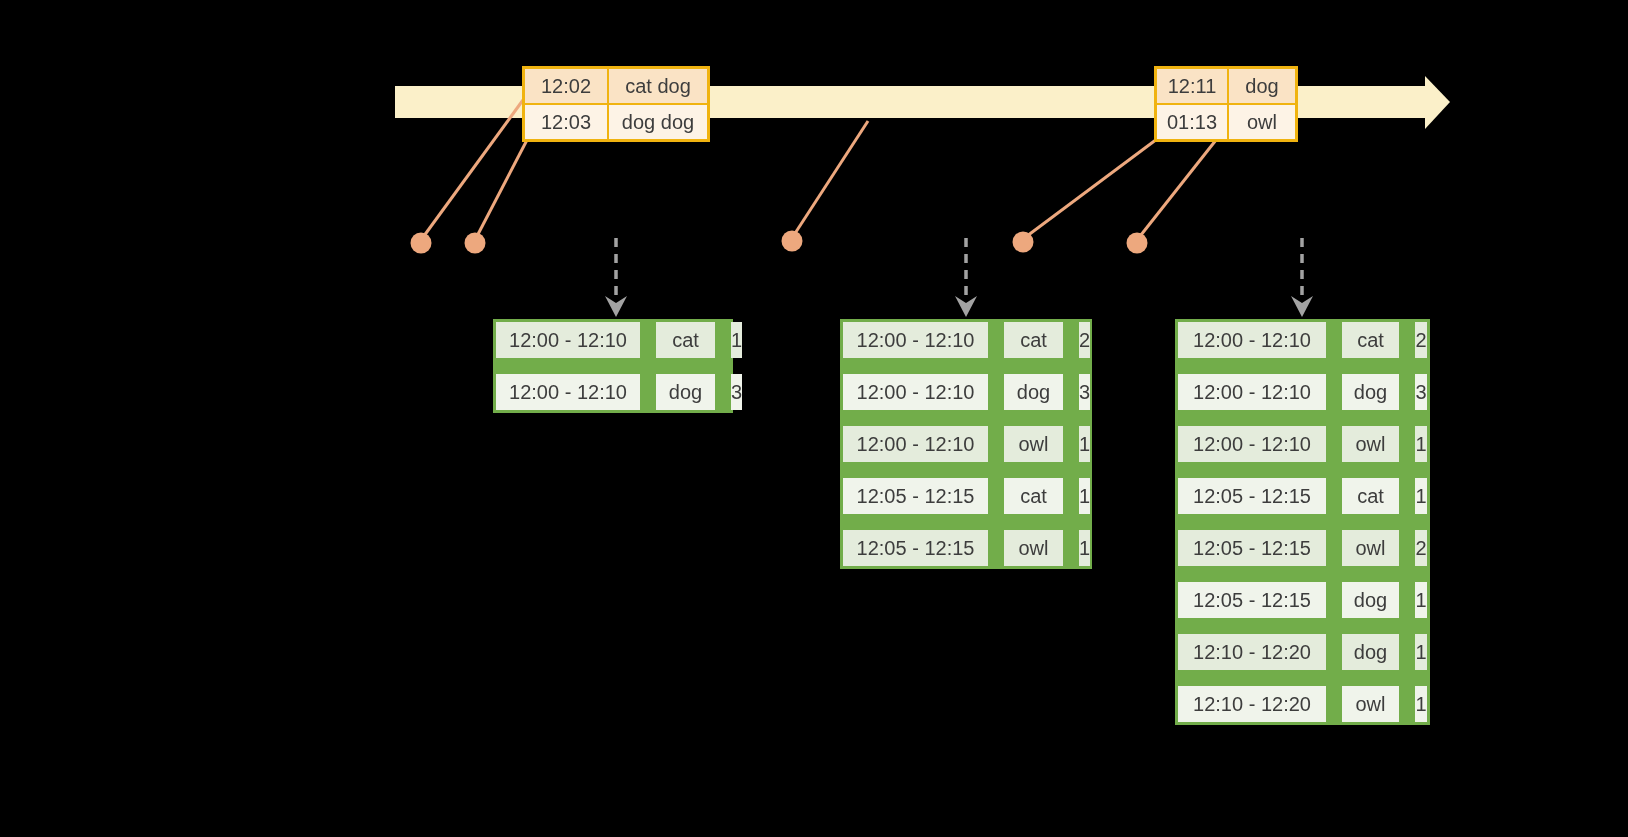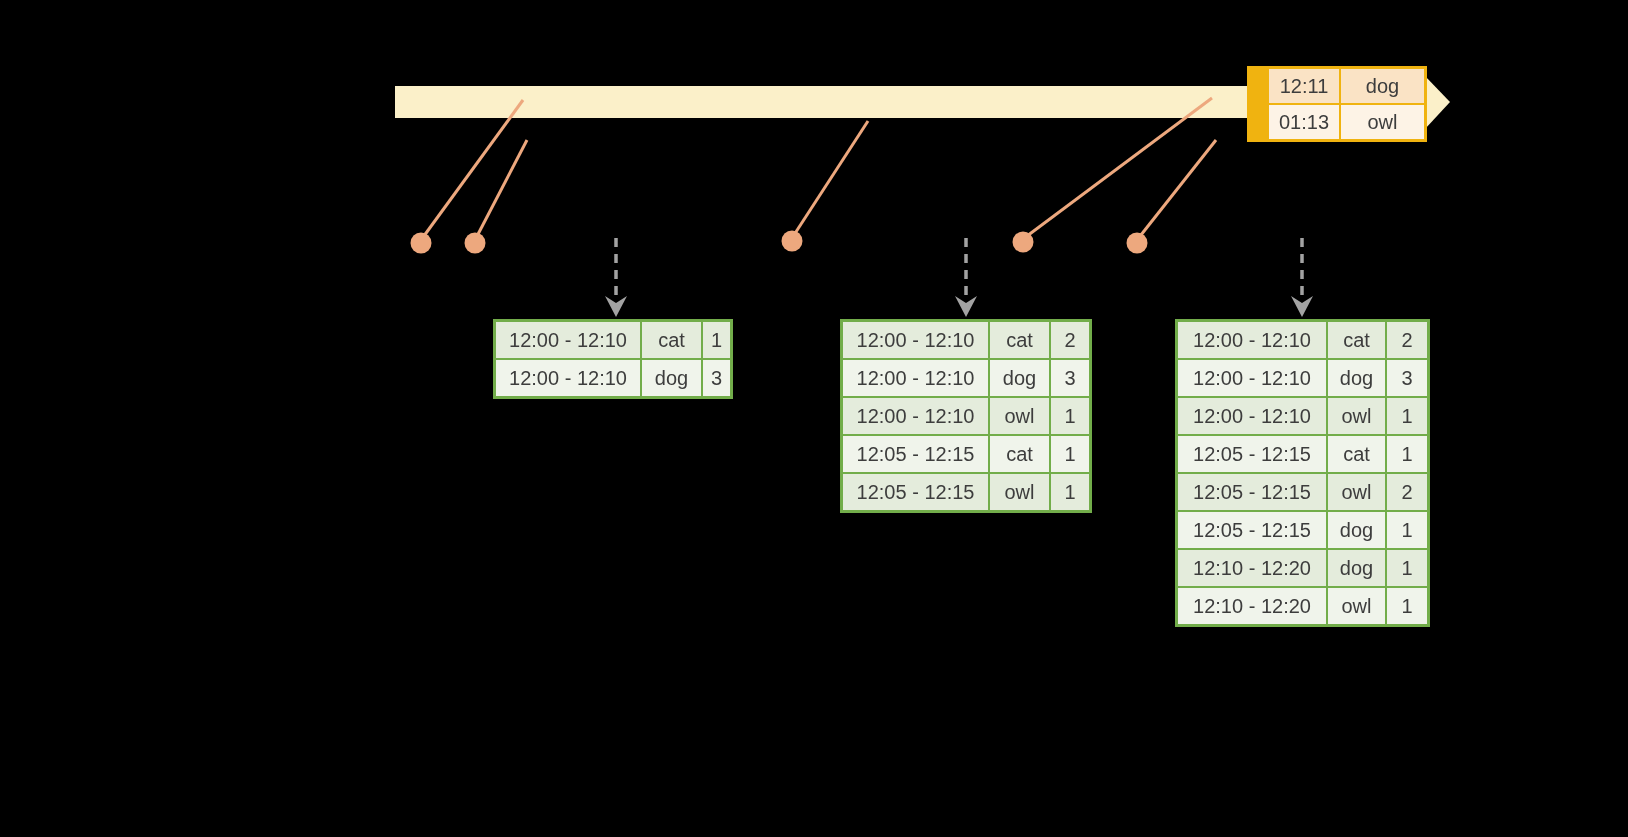--- a/index.html
+++ b/index.html
@@ -34,32 +34,32 @@
     position:absolute;
     display:grid;
     gap:2px;
     grid-auto-rows:34px;
     box-sizing:border-box;
     border:3px solid var(--event-border);
     background:var(--event-border);
   }
   .box1{left:522px;top:66px;width:188px;grid-template-columns:82px 1fr;}
   .box2{left:866px;top:83px;width:202px;grid-template-columns:84px 1fr;}
-  .box3{left:1247px;top:66px;width:180px;grid-template-columns:70px 1fr;padding-left:19px;}
+  .box3{left:1154px;top:66px;width:144px;grid-template-columns:70px 1fr;}
   .ev-cell{
     display:flex;align-items:center;justify-content:center;
     font-size:20px;color:var(--text);white-space:nowrap;
   }
   .ev-dark{background:var(--event-row-dark);}
   .ev-light{background:var(--event-row-light);}
 
   .result-table{
     position:absolute;
     display:grid;
-    gap:2px;
+    gap:16px;
     grid-auto-rows:36px;
     box-sizing:border-box;
     border:3px solid var(--table-border);
     background:var(--table-border);
   }
   .t1{left:493px;top:319px;width:240px;grid-template-columns:144px 59px 1fr;}
   .t2{left:840px;top:319px;width:252px;grid-template-columns:145px 59px 1fr;}
   .t3{left:1175px;top:319px;width:255px;grid-template-columns:148px 57px 1fr;}
   .rt-cell{
     display:flex;align-items:center;justify-content:center;
@@ -97,20 +97,26 @@
     <g>
       <line class="trig" x1="966" y1="238" x2="966" y2="298"></line>
       <polygon class="trighead" points="955,296 966,303 977,296 966,317"></polygon>
     </g>
     <g>
       <line class="trig" x1="1302" y1="238" x2="1302" y2="298"></line>
       <polygon class="trighead" points="1291,296 1302,303 1313,296 1302,317"></polygon>
     </g>
   </svg>
 
+  <div class="event-box box1">
+      <div class="ev-cell ev-dark">12:02</div>
+      <div class="ev-cell ev-dark">cat dog</div>
+      <div class="ev-cell ev-light">12:03</div>
+      <div class="ev-cell ev-light">dog dog</div>
+    </div>
   <div class="event-box box3">
       <div class="ev-cell ev-dark">12:11</div>
       <div class="ev-cell ev-dark">dog</div>
       <div class="ev-cell ev-light">01:13</div>
       <div class="ev-cell ev-light">owl</div>
     </div>
 
   <div class="result-table t1">
       <div class="rt-cell rt-dark">12:00 - 12:10</div>
       <div class="rt-cell rt-dark">cat</div>

